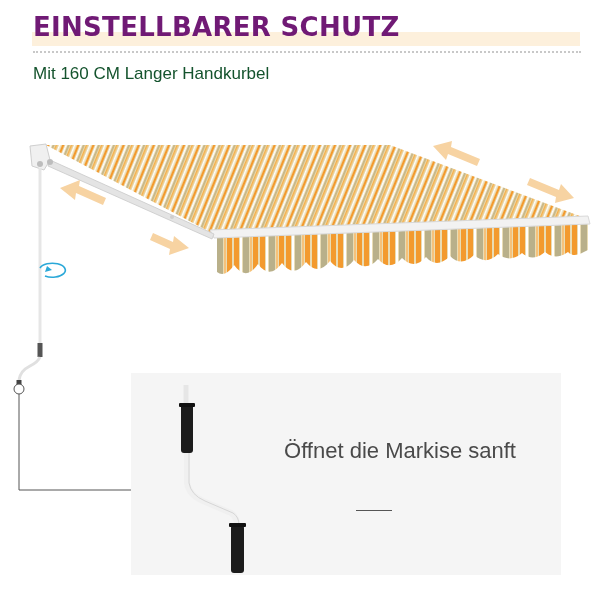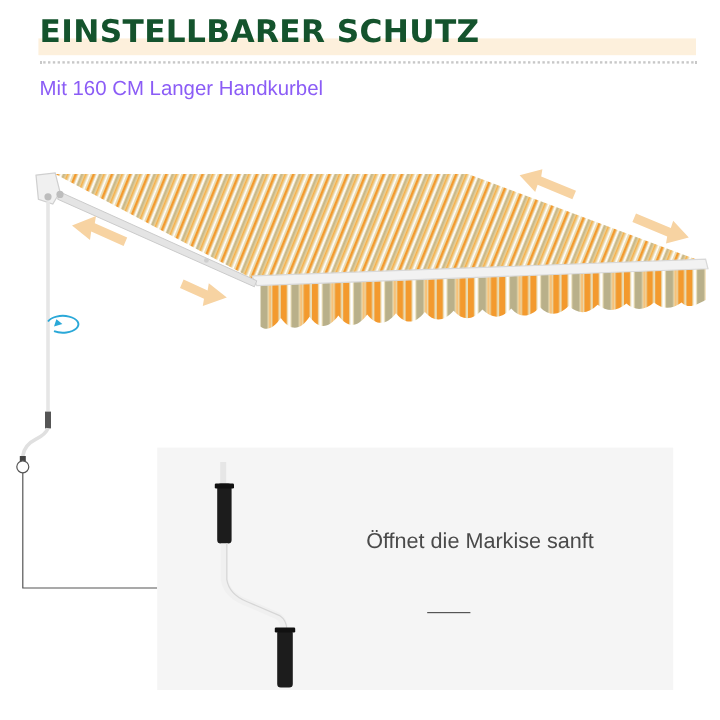--- a/index.html
+++ b/index.html
@@ -1,23 +1,23 @@
 <!DOCTYPE html>
 <html><head>
 <meta charset="utf-8">
 <style>
   html, body { margin:0; padding:0; }
   body { width:600px; height:600px; background:#ffffff; position:relative; overflow:hidden; font-family:"Liberation Sans", sans-serif; }
   .title-highlight { position:absolute; left:32px; top:32px; width:548px; height:14px; background:#fdf0dc; }
-  .title { position:absolute; left:33px; top:12px; font-family:"DejaVu Sans", sans-serif; font-weight:bold; font-size:26px; letter-spacing:0.3px; color:#14532d; white-space:nowrap; }
+  .title { position:absolute; left:33px; top:12px; font-family:"DejaVu Sans", sans-serif; font-weight:bold; font-size:26px; letter-spacing:0.3px; color:#701a75; white-space:nowrap; }
   .dotted { position:absolute; left:33px; top:51px; width:548px; border-top:2px dotted #c8c8c8; }
-  .subtitle { position:absolute; left:33px; top:64px; font-size:17px; color:#8b5cf6; white-space:nowrap; }
+  .subtitle { position:absolute; left:33px; top:64px; font-size:17px; color:#14532d; white-space:nowrap; }
   .awning-svg { position:absolute; left:0; top:0; }
   .panel { position:absolute; left:131px; top:373px; width:430px; height:202px; background:#f5f5f5; }
-  .panel-text { position:absolute; left:250px; top:437px; width:300px; text-align:center; font-size:18px; line-height:28px; color:#4a4a4a; }
+  .panel-text { position:absolute; left:250px; top:437px; width:300px; text-align:center; font-size:22px; line-height:28px; color:#4a4a4a; }
   .panel-rule { position:absolute; left:356px; top:510px; width:36px; border-top:1px solid #555; }
 </style>
 </head>
 <body>
 
 <div class="title-highlight"></div>
 <div class="title">EINSTELLBARER SCHUTZ</div>
 <div class="dotted"></div>
 <div class="subtitle">Mit 160 CM Langer Handkurbel</div>
 

